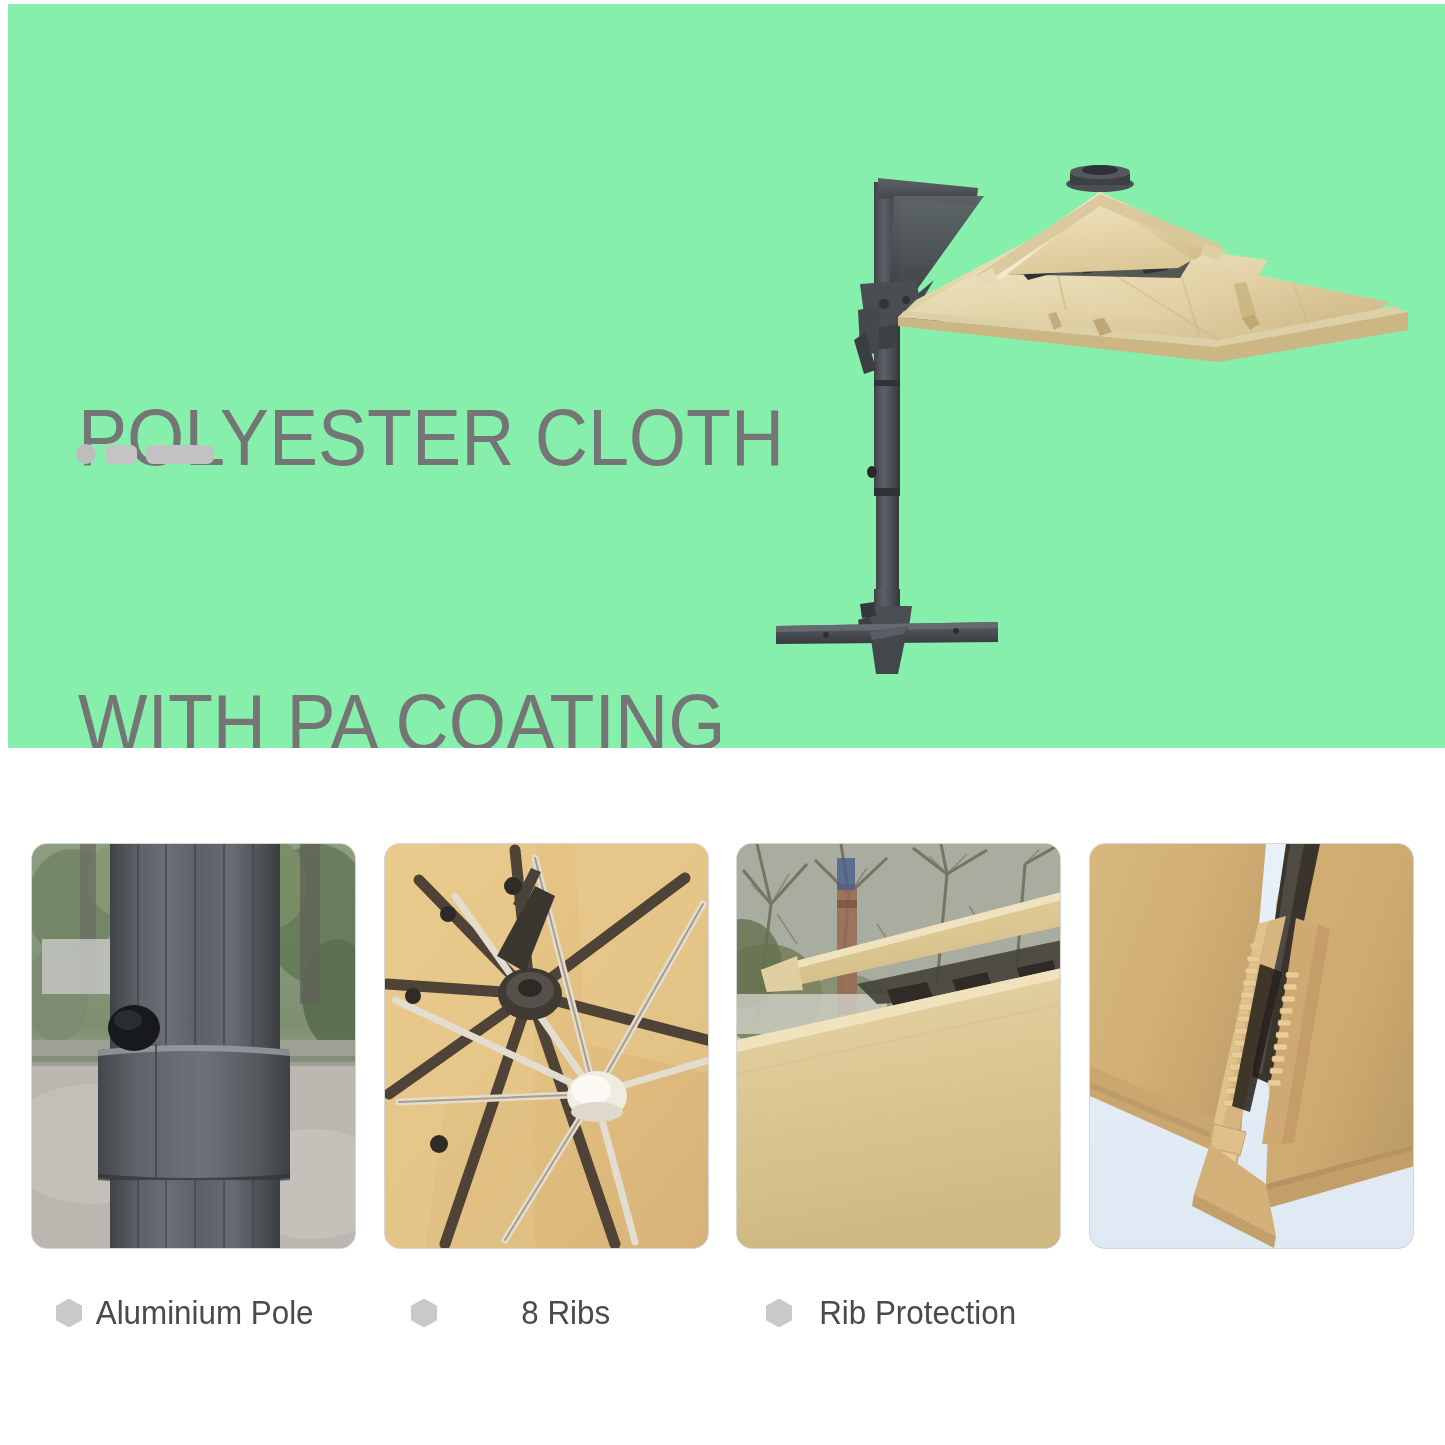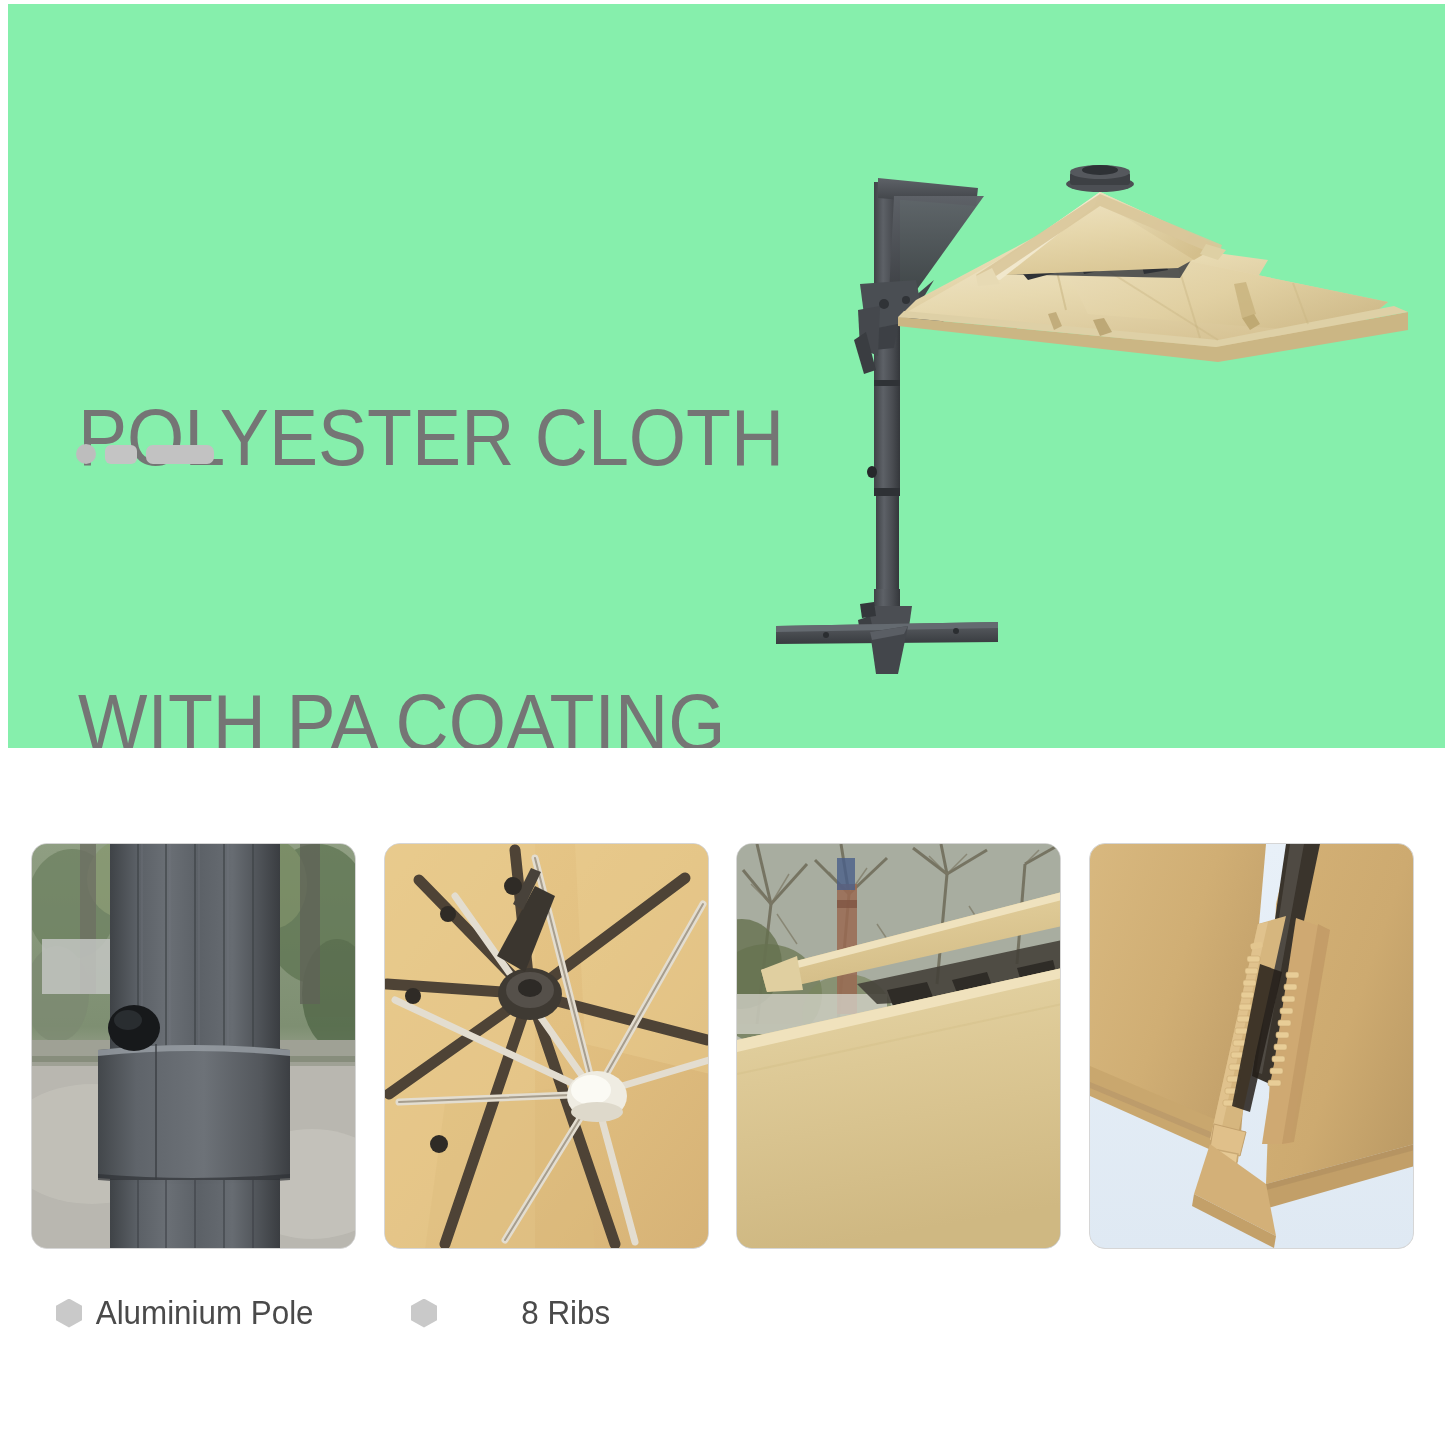--- a/index.html
+++ b/index.html
@@ -571,13 +571,17 @@
 
 <div class="label-row">
   <div class="label-cell cell-1">
     <span class="hexagon"></span>
     <span class="label-text">Aluminium Pole</span>
   </div>
   <div class="label-cell cell-2">
     <span class="hexagon"></span>
     <span class="label-text">8 Ribs</span>
   </div>
+  <div class="label-cell cell-4">
+    <span class="hexagon"></span>
+    <span class="label-text">Rib Protection</span>
+  </div>
 </div>
 
 </body></html>

